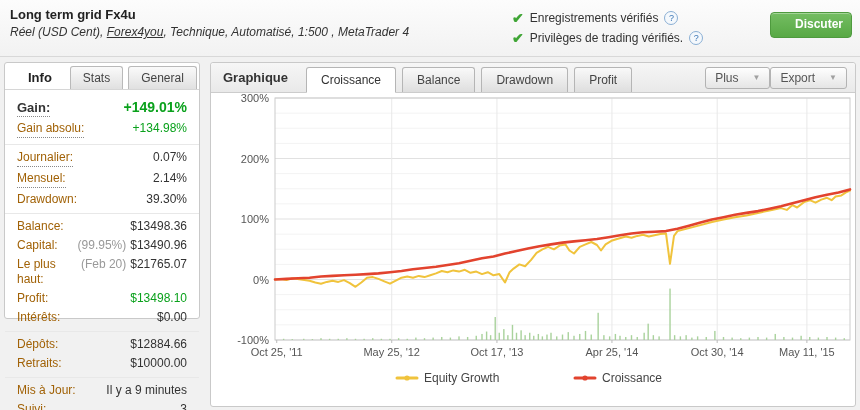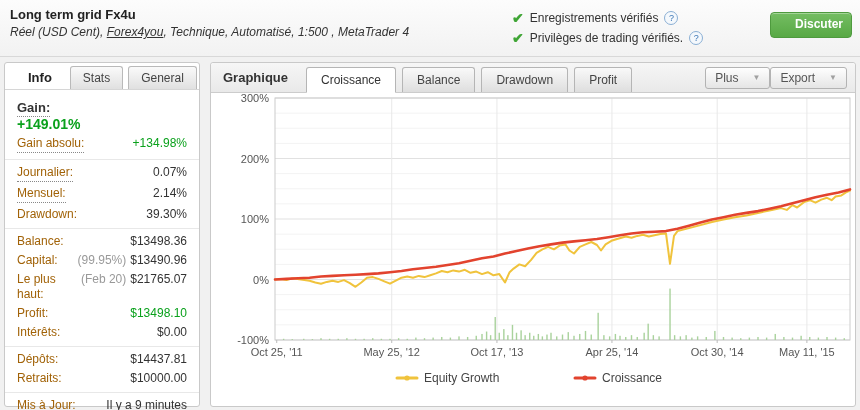--- a/index.html
+++ b/index.html
@@ -15,36 +15,36 @@
   .verif-row{height:20px;display:flex;align-items:center;gap:6px;font-size:12px;color:#333;}
   .check{color:#3fa535;font-weight:bold;font-size:14px;line-height:14px;}
   .help{display:inline-block;width:12px;height:12px;border-radius:50%;border:1px solid #8aafd4;
         color:#3b76b5;font-size:9px;line-height:12px;text-align:center;background:#f4f8fc;cursor:pointer;}
   .discuss{position:absolute;right:8px;top:12px;min-width:64px;height:24px;padding:0 8px;
            background:linear-gradient(#74bd62,#58a945);border:1px solid #4e9a3e;border-radius:4px;
            color:#fff;font-weight:bold;font-size:12px;text-align:right;line-height:23px;cursor:pointer;
            box-shadow:inset 0 1px 0 rgba(255,255,255,.35);}
   
   .card{position:absolute;top:62px;background:#fff;border:1px solid #c9c9c9;border-radius:3px;box-sizing:border-box;}
-  .sidebar{left:4px;width:196px;height:345px;}
+  .sidebar{left:4px;width:196px;height:257px;}
   .chartcard{left:210px;width:646px;height:345px;}
   
   .side-tabs{height:26px;border-bottom:1px solid #d6d6d6;display:flex;align-items:flex-end;padding-left:4px;}
   .stab{font-size:12px;color:#444;padding:4px 12px 4px;border:1px solid #b9b9b9;border-bottom:none;
         border-radius:3px 3px 0 0;background:linear-gradient(#fafafa,#e0e0e0);margin-left:5px;cursor:pointer;}
   .stab.active{background:#fff;border-color:transparent;font-weight:bold;font-size:13px;color:#222;margin-left:6px;}
   
   .stats{padding:5px 0 0;}
   .srow{display:flex;justify-content:space-between;align-items:baseline;padding:2px 12px;font-size:12px;color:#333;line-height:15px;}
   .srow .lbl{color:#a16207;}
   .srow .lbl.dotted{border-bottom:1px dotted #888;padding-bottom:1px;cursor:help;}
   .srow .lbl.link{text-decoration:underline;cursor:pointer;}
   .srow .val{text-align:right;white-space:nowrap;}
   .srow .note{color:#999;margin-right:4px;}
-  .srow.big{padding-top:5px;flex-direction:column;}
+  .srow.big{padding-top:5px;}
   .srow.big .lbl{font-size:13px;font-weight:bold;color:#333;}
   .srow.big .val{font-size:14px;font-weight:bold;}
   .green{color:#0aa11c;}
   .sdiv{height:1px;background:#e8e8e8;margin:4px 0 3px;}
   
   .chart-tabs{position:relative;height:29px;background:linear-gradient(#f6f6f6,#e9e9e9);
               border-bottom:1px solid #ccc;display:flex;align-items:flex-end;border-radius:3px 3px 0 0;}
   .panel-label{font-size:13px;font-weight:bold;color:#333;line-height:28px;margin:0 18px 0 12px;}
   .ctab{font-size:12px;color:#444;padding:5px 14px;border:1px solid #b5b5b5;border-bottom:none;
         border-radius:3px 3px 0 0;background:linear-gradient(#f9f9f9,#dedede);margin-right:6px;cursor:pointer;}
@@ -126,21 +126,21 @@
           <span class="lbl">Profit:</span>
           <span class="val green">$13498.10</span>
         </div>
         <div class="srow">
           <span class="lbl">Intérêts:</span>
           <span class="val">$0.00</span>
         </div>
         <div class="sdiv"></div>
         <div class="srow">
           <span class="lbl">Dépôts:</span>
-          <span class="val">$14437.81</span>
+          <span class="val">$12884.66</span>
         </div>
         <div class="srow">
           <span class="lbl">Retraits:</span>
           <span class="val">$10000.00</span>
         </div>
         <div class="sdiv"></div>
         <div class="srow">
           <span class="lbl">Mis à Jour:</span>
           <span class="val">Il y a 9 minutes</span>
         </div>

